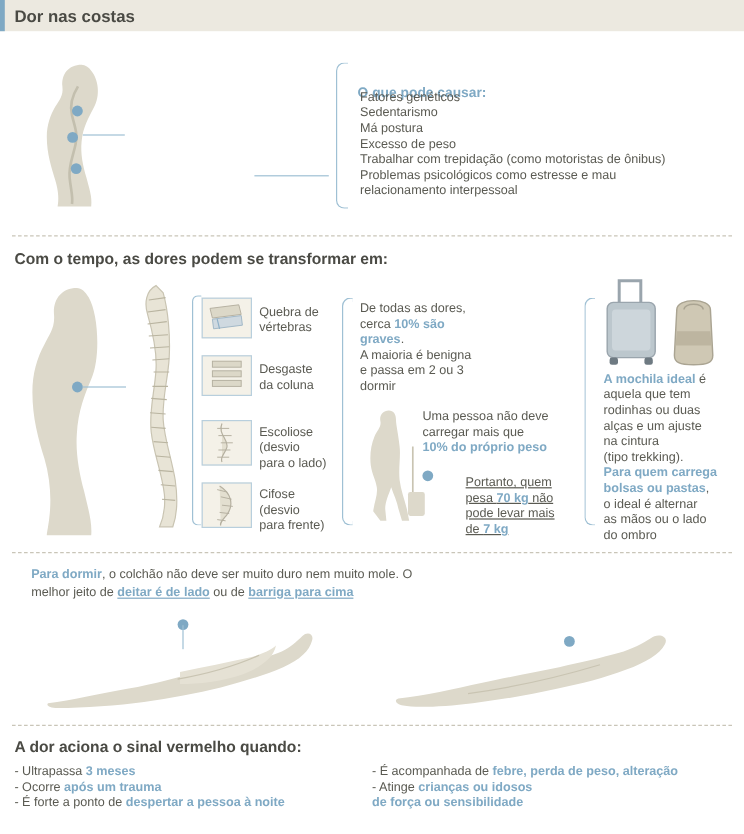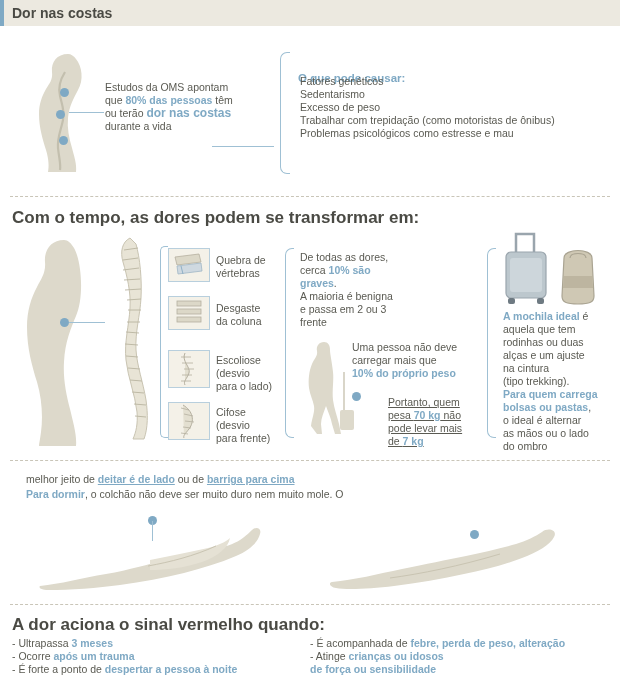--- a/index.html
+++ b/index.html
@@ -32,21 +32,21 @@
   .hr {
     position: absolute; left: 10px; width: 600px; height: 0;
     border-top: 1px dashed #c9c5b8;
   }
 
   
   .tx { position: absolute; line-height: 13px; }
   .hl { color: #7fa9c4; font-weight: bold; }
   .u { text-decoration: underline; }
   .sect-head {
-    position: absolute; font-size: 17px; font-weight: bold; color: #4a4a44;
+    position: absolute; font-size: 13px; font-weight: bold; color: #4a4a44;
   }
   .blue-head {
     position: absolute; font-size: 11.5px; font-weight: bold; color: #7fa9c4;
   }
 
   
   .bracket {
     position: absolute;
     border-left: 1.5px solid #9fc0d4;
     border-top: 1.5px solid #9fc0d4;
@@ -89,43 +89,35 @@
       C15 80 19 92 22 102 C25 112 25 119 24 124 L52 124 C53 116 50 108 48 100
       C45 90 43 80 44 70 C45 58 50 50 54 42 C60 32 58 18 52 11 C50 8 47 6 44 6 Z"></path>
     <path fill="none" stroke="#c3bfae" stroke-width="2.2" d="M41 24 C36 32 34 40 36 48 C38 57 41 63 39 72 C37 82 33 90 34 100 C35 110 37 116 36 122"></path>
   </svg>
   <div class="dot" style="left:60px; top:88px;"></div>
   <div class="dot" style="left:56px; top:110px;"></div>
   <div class="dot" style="left:59px; top:136px;"></div>
 
   <div class="leader" style="left:69px; top:112px; width:35px;"></div>
 
-  <div class="tx" style="left:105px; top:81px; width:175px;">
-    <div><span>Estudos da OMS apontam</span></div>
-    <div>
-      <span>que </span><span class="hl">80% das pessoas</span><span> têm</span>
-    </div>
-    <div>
-      <span>ou terão </span><span class="hl" style="font-size:12px;">dor nas costas</span>
-    </div>
-    <div><span>durante a vida</span></div>
-  </div>
 
   <div class="leader" style="left:212px; top:146px; width:62px;"></div>
 
   <div class="bracket" style="left:280px; top:52px; width:10px; height:122px;"></div>
 
   <div class="blue-head" style="left:298px; top:56px;margin-top:16px;">O que pode causar:</div>
 
   <div class="tx" style="left:300px; top:75px; width:300px;">
     <div>Fatores genéticos</div>
     <div>Sedentarismo</div>
+    <div>Má postura</div>
     <div>Excesso de peso</div>
     <div>Trabalhar com trepidação (como motoristas de ônibus)</div>
     <div>Problemas psicológicos como estresse e mau</div>
+    <div>relacionamento interpessoal</div>
   </div>
 
   <div class="hr" style="top:196px;"></div>
 
   <div class="sect-head" style="left:12px; top:208px;">Com o tempo, as dores podem se transformar em:</div>
 
   <svg class="body-fig" style="left:14px; top:232px;" width="100" height="215" viewBox="0 0 100 215">
     <path fill="#ddd9cb" d="M50 8 C37 8 30 18 31 30 C32 41 27 47 23 55 C17 66 13 79 13 95
       C13 116 18 134 23 150 C28 167 29 185 27 200 C26 208 25 212 25 214 L62 214
       C63 203 59 190 56 177 C52 162 49 146 50 130 C51 110 57 96 62 84 C70 66 68 30 60 16
@@ -223,21 +215,21 @@
 
   <div class="bracket" style="left:285px; top:248px; width:9px; height:190px;"></div>
 
   <div class="tx" style="left:300px; top:251px; width:110px;">
     <div>De todas as dores,</div>
     <div>
       <span>cerca </span><span class="hl">10% são graves</span><span>.</span>
     </div>
     <div>A maioria é benigna</div>
     <div>e passa em 2 ou 3</div>
-    <div>frente</div>
+    <div>dormir</div>
   </div>
 
   <svg class="body-fig" style="left:300px; top:338px;" width="56" height="100" viewBox="0 0 56 100">
     <path fill="#ddd9cb" d="M24 4 C19 4 16 8 17 13 C18 18 14 21 12 26 C9 33 8 42 9 50
       C10 57 13 62 14 68 C15 74 12 80 11 88 L17 96 L22 96 L21 86 C21 80 24 74 26 68
       C28 74 31 80 32 86 L35 96 L41 96 L39 86 C37 78 34 70 33 62 C32 52 34 42 33 34
       C32 24 30 16 30 12 C30 7 28 4 24 4 Z"></path>
     <g stroke="#c9c4b2" stroke-width="1.4" fill="none">
       <path d="M44 34 L44 72"></path>
     </g>
@@ -289,24 +281,24 @@
     <div><span class="hl">bolsas ou pastas</span><span>,</span></div>
     <div>o ideal é alternar</div>
     <div>as mãos ou o lado</div>
     <div>do ombro</div>
   </div>
 
   <div class="hr" style="top:460px;"></div>
 
   <div class="tx" style="left:26px; top:472px; width:420px; line-height:15px;">
     <div>
+      <span class="hl">Para dormir</span><span>, o colchão não deve ser muito duro nem muito mole. O</span>
+    </div>
+    <div>
       <span>melhor jeito de </span><span class="hl u">deitar é de lado</span><span> ou de </span><span class="hl u">barriga para cima</span>
-    </div>
-    <div>
-      <span class="hl">Para dormir</span><span>, o colchão não deve ser muito duro nem muito mole. O</span>
     </div>
   </div>
 
   <div class="dot" style="left:148px; top:516px;"></div>
   <div class="dot" style="left:470px; top:530px;"></div>
   <div class="leader" style="left:152px; top:521px; width:1px; height:20px; border-top:none; border-left:1px solid #9fc0d4;"></div>
 
   <svg class="body-fig" style="left:30px; top:520px;" width="235" height="72" viewBox="0 0 235 72">
     <path fill="#ddd9cb" d="M10 66 C30 64 52 58 76 54 C100 50 118 44 136 40
       C152 36 168 34 182 30 C194 27 204 24 210 20 C216 16 220 12 222 10

